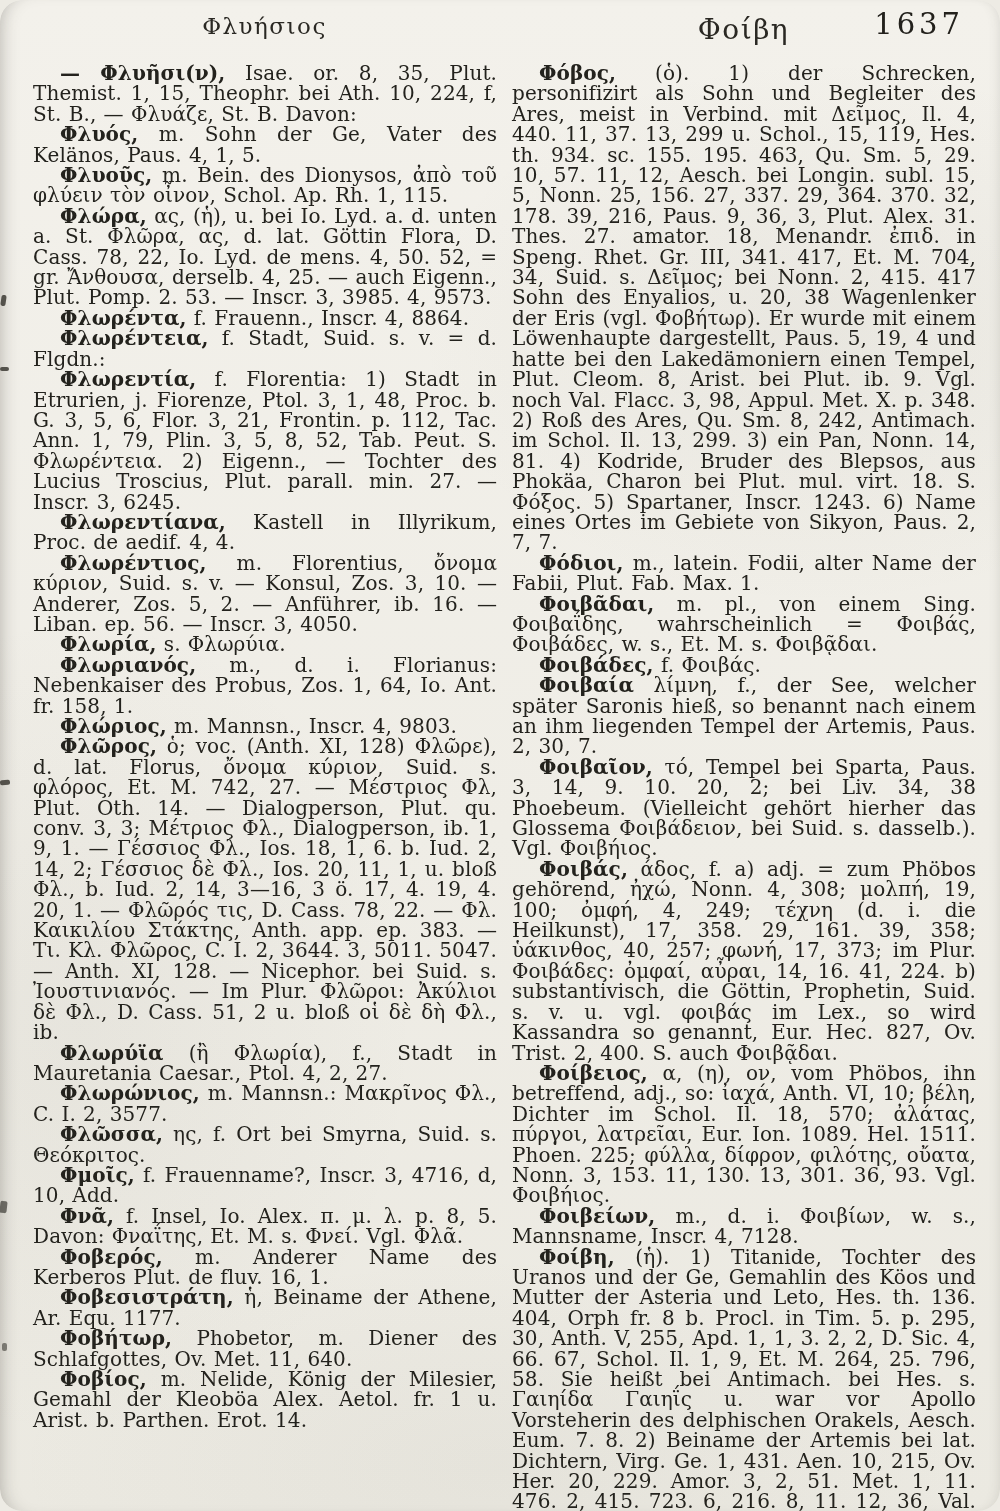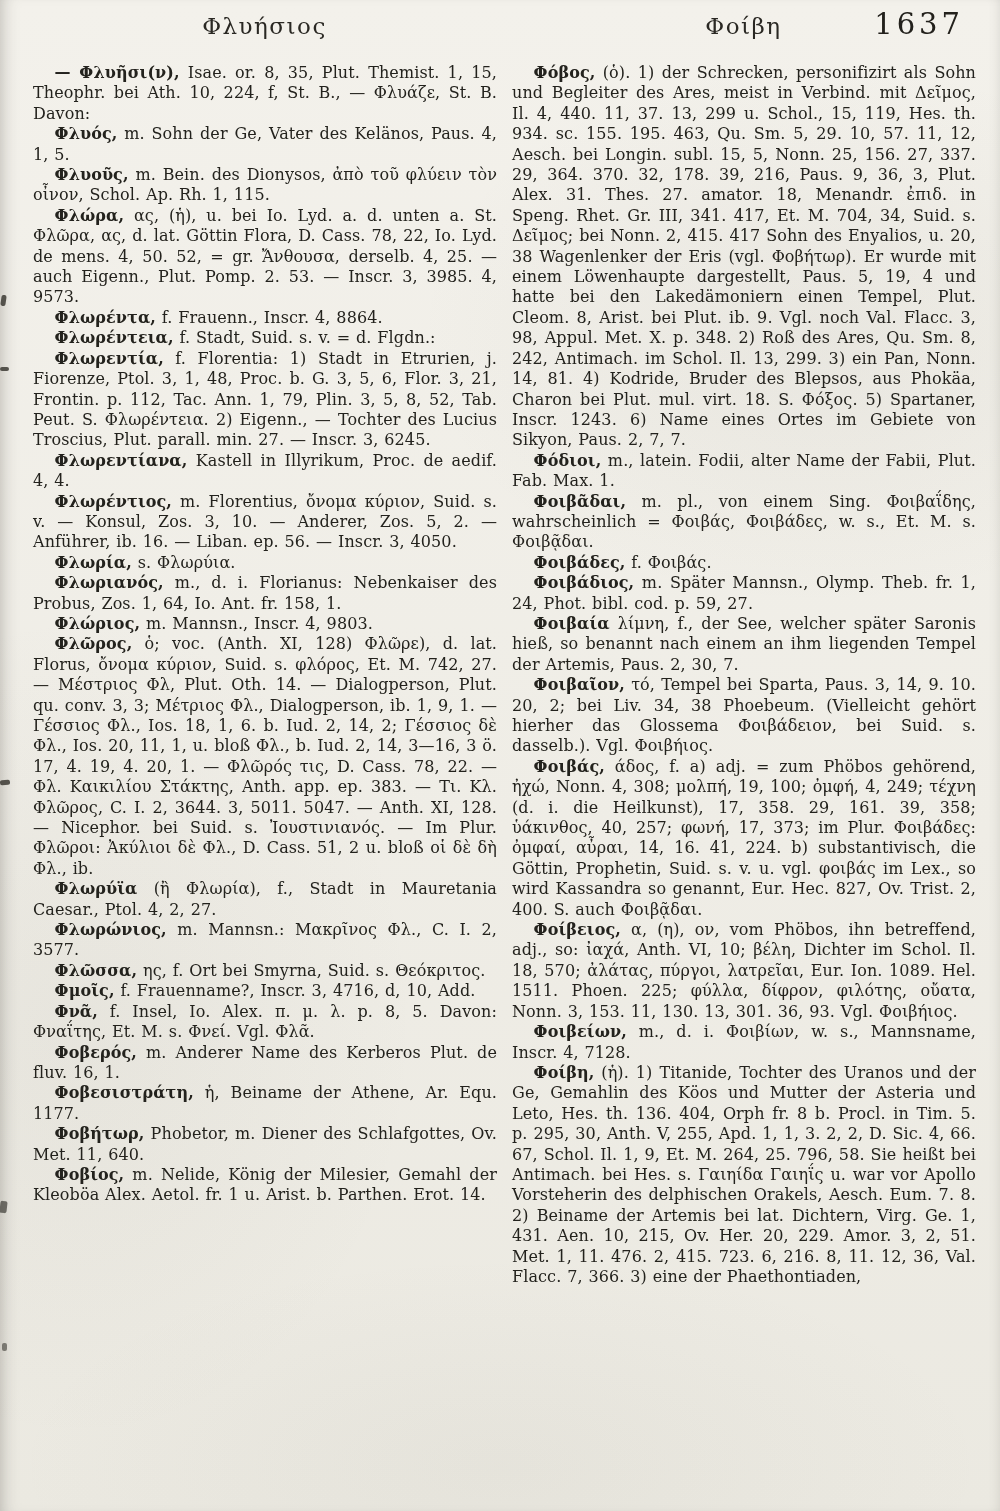--- a/index.html
+++ b/index.html
@@ -10,37 +10,38 @@
   }
   .page{
     position:absolute;top:0;left:0;width:1000px;height:1511px;overflow:hidden;
     color:#26241f;
     background:
       radial-gradient(ellipse 620px 420px at 82% 22%, rgba(115,112,100,0.07), transparent 65%),
       radial-gradient(ellipse 520px 640px at 8% 68%, rgba(115,112,100,0.06), transparent 65%),
       radial-gradient(ellipse 700px 300px at 50% 97%, rgba(115,112,100,0.05), transparent 70%),
       linear-gradient(#f3f1eb 0%, #efede6 55%, #ebe9e1 100%);
     box-shadow: inset 14px 0 18px -14px rgba(60,58,52,0.35), inset -10px 0 14px -12px rgba(60,58,52,0.2);
+    border-radius: 22px;
   }
   .running-head span{display:block;}
   .head-left{
     position:absolute;left:33px;top:13px;width:463px;text-align:center;
     font-size:23px;letter-spacing:1.5px;color:#2a2823;
   }
   .head-right{
     position:absolute;left:512px;top:13px;width:463px;text-align:center;
-    font-size:23px;letter-spacing:1.5px;color:#2a2823;
+    font-size:28px;letter-spacing:1.5px;color:#2a2823;
   }
   .page-number{
     position:absolute;right:36px;top:7px;
     font-size:29px;letter-spacing:4px;color:#23211c;
   }
   .col{
     position:absolute;top:63px;width:464px;
-    font-size:16px;line-height:20.4px;
+    font-size:20px;line-height:20.4px;
     text-align:justify;
     letter-spacing:0.1px;
     word-spacing:0.04em;
     color:#23221d;
   }
   .col-left{left:33px;}
   .col-right{left:512px;}
   .entry{margin:0;text-indent:1.35em;}
   .entry .lemma{font-weight:bold;}
   .artifact{position:absolute;background:#3c3a34;border-radius:2px;opacity:0.85;}
@@ -82,21 +83,20 @@
       <p class="entry"><span class="lemma">Φοβερός,</span><span> m. Anderer Name des Kerberos Plut. de fluv. 16, 1.</span></p>
       <p class="entry"><span class="lemma">Φοβεσιστράτη,</span><span> ἡ, Beiname der Athene, Ar. Equ. 1177.</span></p>
       <p class="entry"><span class="lemma">Φοβήτωρ,</span><span> Phobetor, m. Diener des Schlafgottes, Ov. Met. 11, 640.</span></p>
       <p class="entry"><span class="lemma">Φοβίος,</span><span> m. Nelide, König der Milesier, Gemahl der Kleoböa Alex. Aetol. fr. 1 u. Arist. b. Parthen. Erot. 14.</span></p>
     </div>
   <div class="col col-right">
       <p class="entry"><span class="lemma">Φόβος,</span><span> (ὁ). 1) der Schrecken, personifizirt als Sohn und Begleiter des Ares, meist in Verbind. mit Δεῖμος, Il. 4, 440. 11, 37. 13, 299 u. Schol., 15, 119, Hes. th. 934. sc. 155. 195. 463, Qu. Sm. 5, 29. 10, 57. 11, 12, Aesch. bei Longin. subl. 15, 5, Nonn. 25, 156. 27, 337. 29, 364. 370. 32, 178. 39, 216, Paus. 9, 36, 3, Plut. Alex. 31. Thes. 27. amator. 18, Menandr. ἐπιδ. in Speng. Rhet. Gr. III, 341. 417, Et. M. 704, 34, Suid. s. Δεῖμος; bei Nonn. 2, 415. 417 Sohn des Enyalios, u. 20, 38 Wagenlenker der Eris (vgl. Φοβήτωρ). Er wurde mit einem Löwenhaupte dargestellt, Paus. 5, 19, 4 und hatte bei den Lakedämoniern einen Tempel, Plut. Cleom. 8, Arist. bei Plut. ib. 9. Vgl. noch Val. Flacc. 3, 98, Appul. Met. X. p. 348. 2) Roß des Ares, Qu. Sm. 8, 242, Antimach. im Schol. Il. 13, 299. 3) ein Pan, Nonn. 14, 81. 4) Kodride, Bruder des Blepsos, aus Phokäa, Charon bei Plut. mul. virt. 18. S. Φόξος. 5) Spartaner, Inscr. 1243. 6) Name eines Ortes im Gebiete von Sikyon, Paus. 2, 7, 7.</span></p>
       <p class="entry"><span class="lemma">Φόδιοι,</span><span> m., latein. Fodii, alter Name der Fabii, Plut. Fab. Max. 1.</span></p>
       <p class="entry"><span class="lemma">Φοιβᾶδαι,</span><span> m. pl., von einem Sing. Φοιβαΐδης, wahrscheinlich = Φοιβάς, Φοιβάδες, w. s., Et. M. s. Φοιβᾷδαι.</span></p>
       <p class="entry"><span class="lemma">Φοιβάδες,</span><span> f. Φοιβάς.</span></p>
-      <p class="entry"><span class="lemma">Φοιβάδιος,</span><span> m. Später Mannsn., Olymp. Theb. fr. 1, 24, Phot. bibl. cod. p. 59, 27.</span></p>
       <p class="entry"><span class="lemma">Φοιβαία</span><span> λίμνη, f., der See, welcher später Saronis hieß, so benannt nach einem an ihm liegenden Tempel der Artemis, Paus. 2, 30, 7.</span></p>
       <p class="entry"><span class="lemma">Φοιβαῖον,</span><span> τό, Tempel bei Sparta, Paus. 3, 14, 9. 10. 20, 2; bei Liv. 34, 38 Phoebeum. (Vielleicht gehört hierher das Glossema Φοιβάδειον, bei Suid. s. dasselb.). Vgl. Φοιβήιος.</span></p>
       <p class="entry"><span class="lemma">Φοιβάς,</span><span> άδος, f. a) adj. = zum Phöbos gehörend, ἠχώ, Nonn. 4, 308; μολπή, 19, 100; ὀμφή, 4, 249; τέχνη (d. i. die Heilkunst), 17, 358. 29, 161. 39, 358; ὑάκινθος, 40, 257; φωνή, 17, 373; im Plur. Φοιβάδες: ὀμφαί, αὖραι, 14, 16. 41, 224. b) substantivisch, die Göttin, Prophetin, Suid. s. v. u. vgl. φοιβάς im Lex., so wird Kassandra so genannt, Eur. Hec. 827, Ov. Trist. 2, 400. S. auch Φοιβᾷδαι.</span></p>
       <p class="entry"><span class="lemma">Φοίβειος,</span><span> α, (η), ον, vom Phöbos, ihn betreffend, adj., so: ἰαχά, Anth. VI, 10; βέλη, Dichter im Schol. Il. 18, 570; ἀλάτας, πύργοι, λατρεῖαι, Eur. Ion. 1089. Hel. 1511. Phoen. 225; φύλλα, δίφρον, φιλότης, οὔατα, Nonn. 3, 153. 11, 130. 13, 301. 36, 93. Vgl. Φοιβήιος.</span></p>
       <p class="entry"><span class="lemma">Φοιβείων,</span><span> m., d. i. Φοιβίων, w. s., Mannsname, Inscr. 4, 7128.</span></p>
       <p class="entry"><span class="lemma">Φοίβη,</span><span> (ἡ). 1) Titanide, Tochter des Uranos und der Ge, Gemahlin des Köos und Mutter der Asteria und Leto, Hes. th. 136. 404, Orph fr. 8 b. Procl. in Tim. 5. p. 295, 30, Anth. V, 255, Apd. 1, 1, 3. 2, 2, D. Sic. 4, 66. 67, Schol. Il. 1, 9, Et. M. 264, 25. 796, 58. Sie heißt bei Antimach. bei Hes. s. Γαιηίδα Γαιηΐς u. war vor Apollo Vorsteherin des delphischen Orakels, Aesch. Eum. 7. 8. 2) Beiname der Artemis bei lat. Dichtern, Virg. Ge. 1, 431. Aen. 10, 215, Ov. Her. 20, 229. Amor. 3, 2, 51. Met. 1, 11. 476. 2, 415. 723. 6, 216. 8, 11. 12, 36, Val. Flacc. 7, 366. 3) eine der Phaethontiaden,</span></p>
     </div>
 
   <div class="artifact a1"></div>
   <div class="artifact a2"></div>

